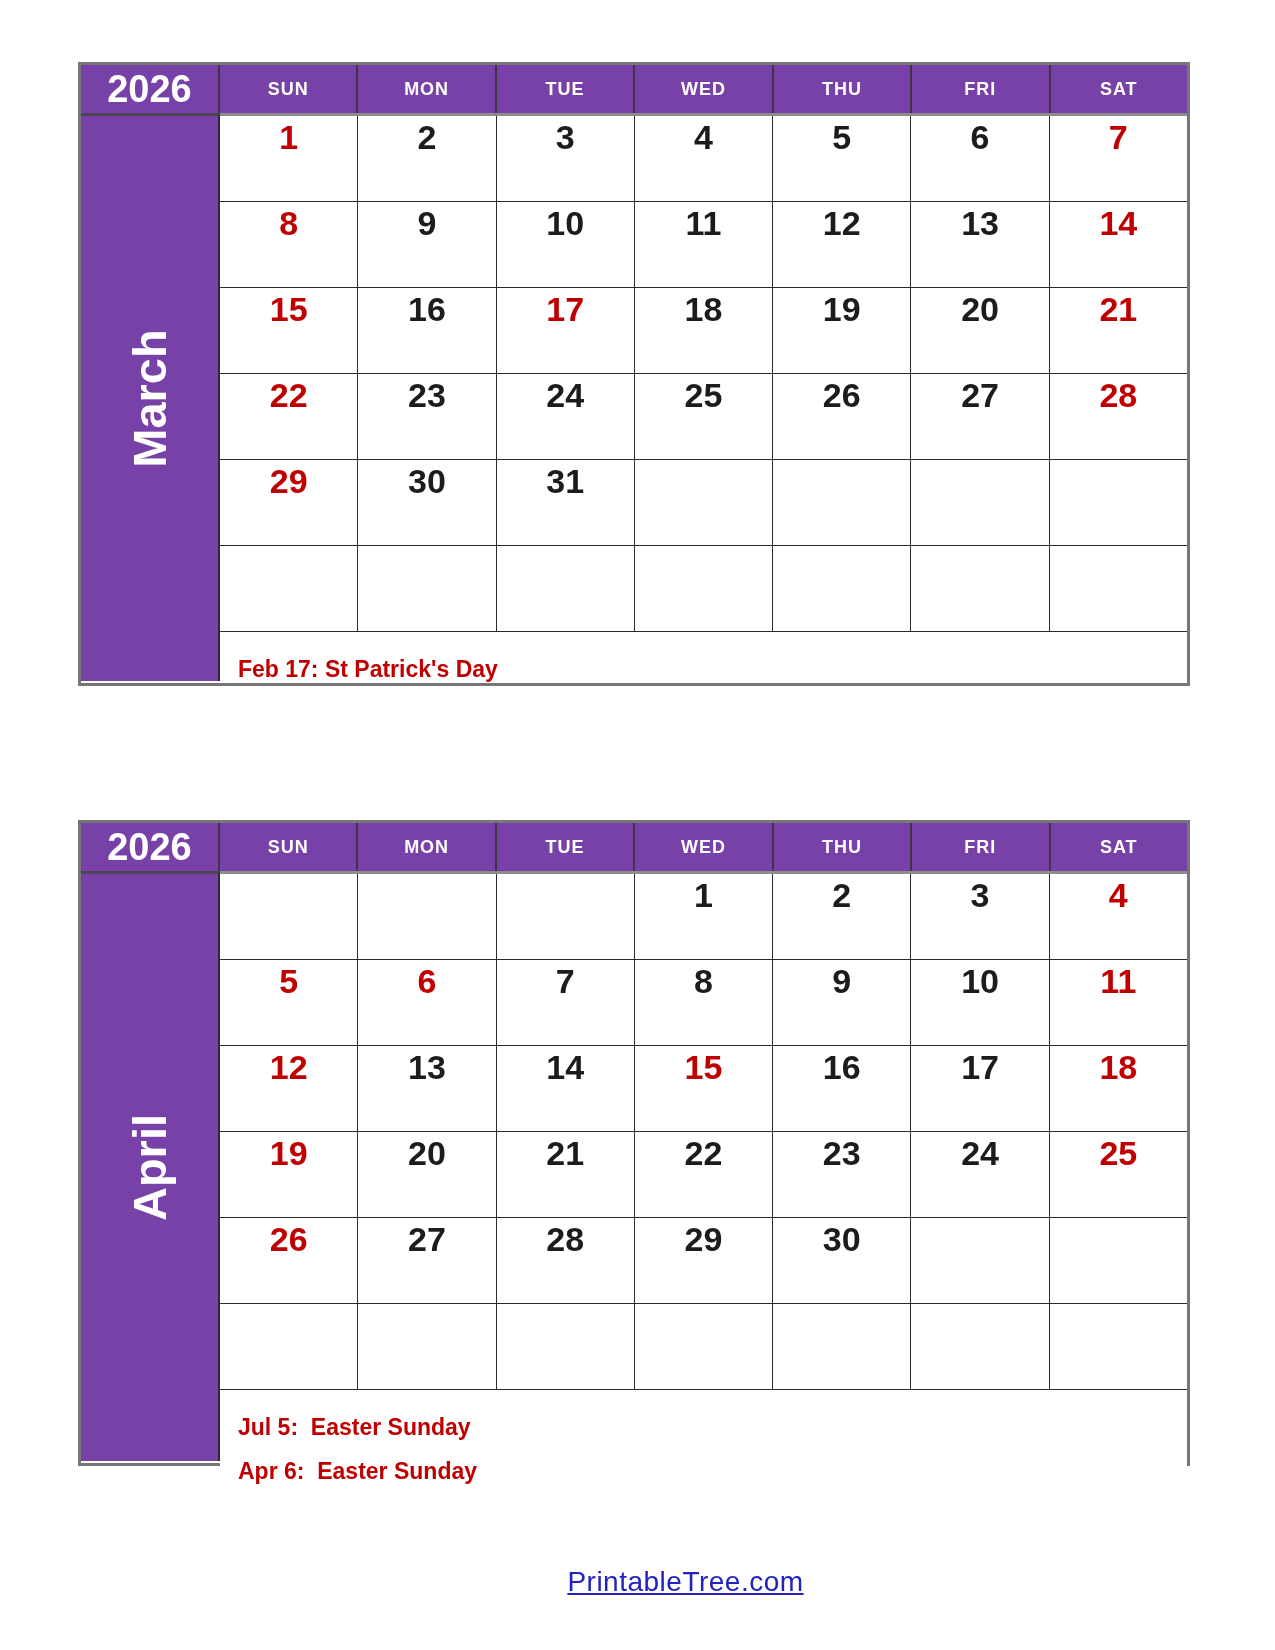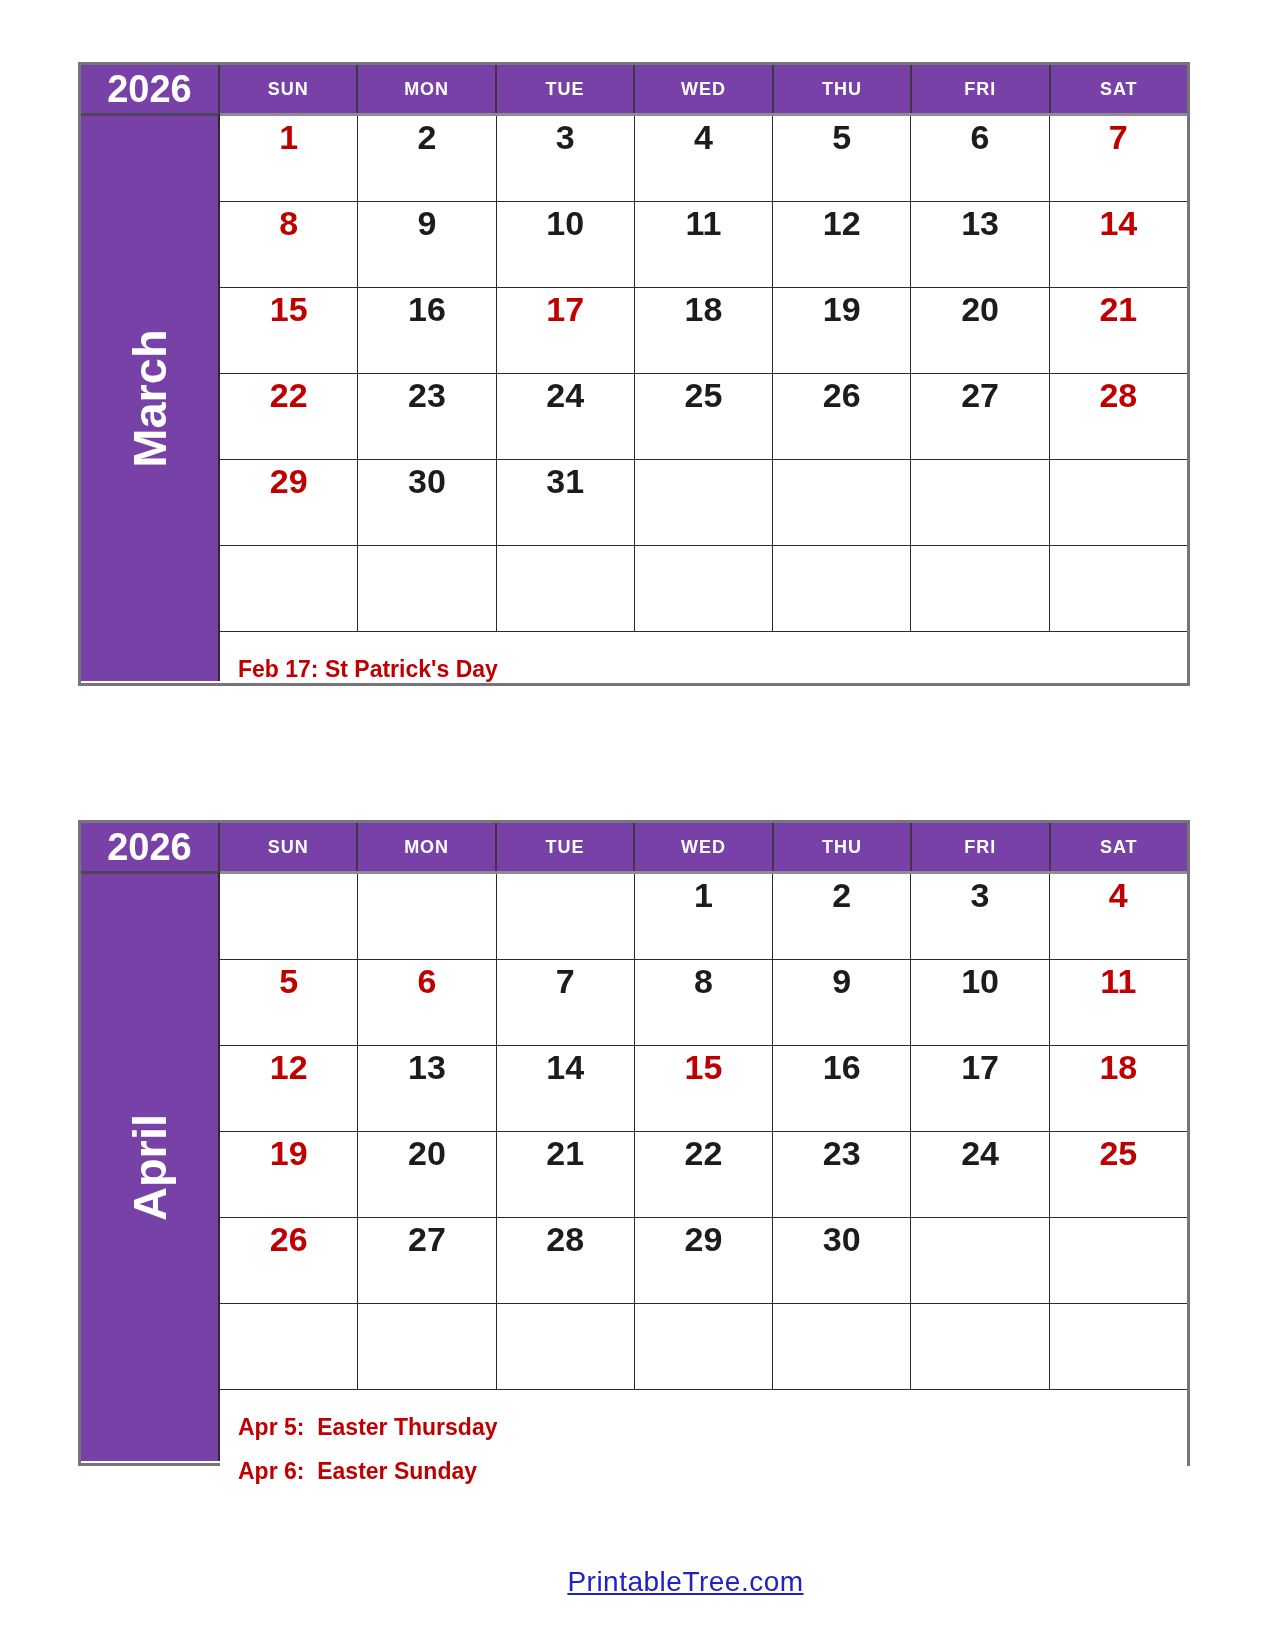--- a/index.html
+++ b/index.html
@@ -357,21 +357,21 @@
             <div class="day-cell"></div>
             <div class="day-cell"></div>
             <div class="day-cell"></div>
             <div class="day-cell"></div>
             <div class="day-cell"></div>
             <div class="day-cell"></div>
             <div class="day-cell"></div>
           </div>
         </div>
       <div class="holiday-notes">
-          <div class="note-line">Apr 5:  Easter Thursday</div>
+          <div class="note-line">Jul 5:  Easter Sunday</div>
           <div class="note-line">Apr 6:  Easter Sunday</div>
         </div>
     </div>
   </div>
 </div>
 
 <div class="footer">
   <a class="footer-link" href="#">PrintableTree.com</a>
 </div>
 

